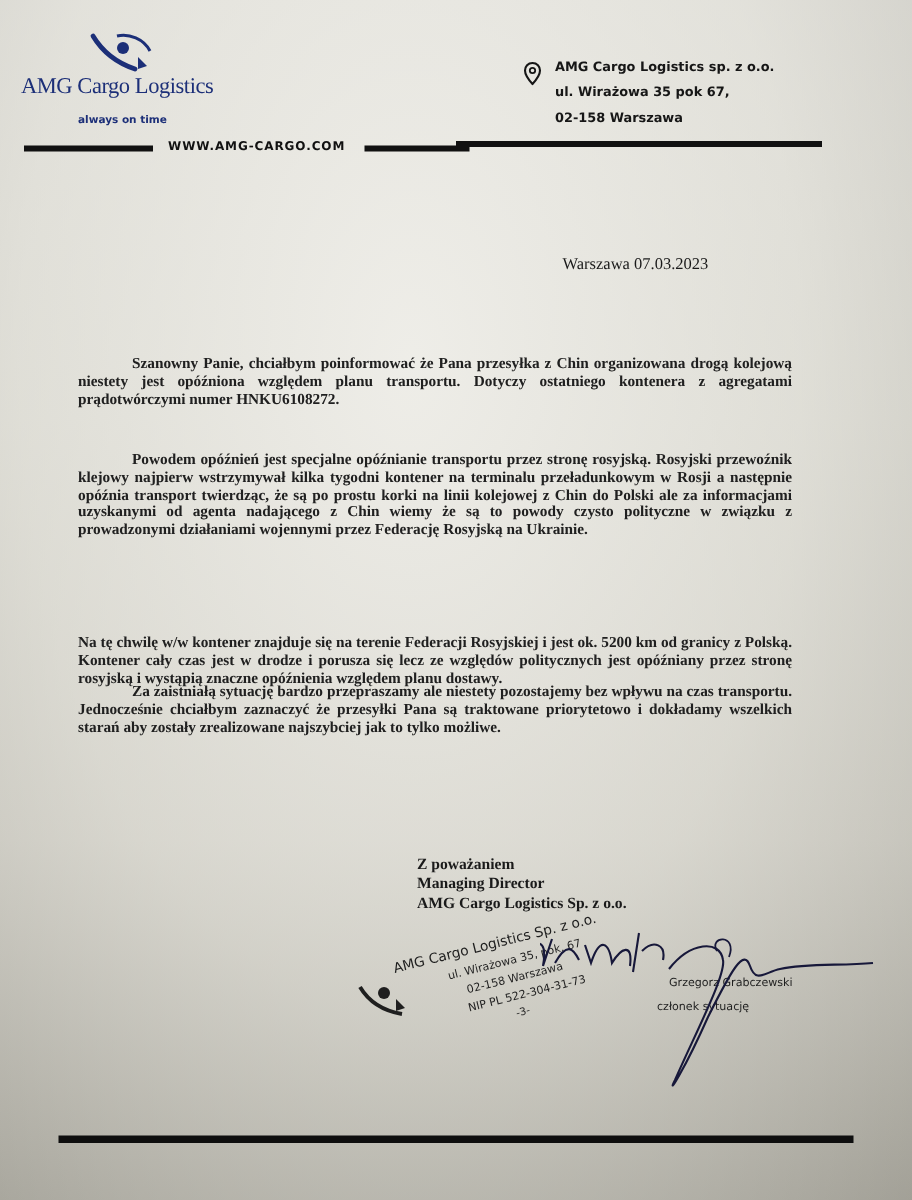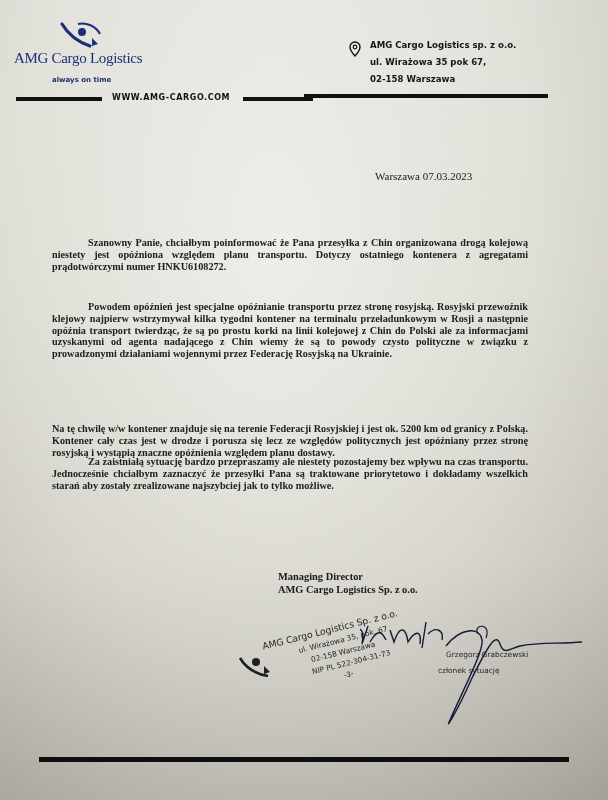--- a/index.html
+++ b/index.html
@@ -98,20 +98,21 @@
   <div class="date">Warszawa 07.03.2023</div>
   <div class="subject">
   </div>
 
   <div class="para p1"><span class="indent"></span><span>Szanowny Panie, chciałbym poinformować że Pana przesyłka z Chin organizowana drogą kolejową niestety jest opóźniona względem planu transportu. Dotyczy ostatniego kontenera z agregatami prądotwórczymi numer HNKU6108272.</span></div>
   <div class="para p2"><span class="indent"></span><span>Powodem opóźnień jest specjalne opóźnianie transportu przez stronę rosyjską. Rosyjski przewoźnik klejowy najpierw wstrzymywał kilka tygodni kontener na terminalu przeładunkowym w Rosji a następnie opóźnia transport twierdząc, że są po prostu korki na linii kolejowej z Chin do Polski ale za informacjami uzyskanymi od agenta nadającego z Chin wiemy że są to powody czysto polityczne w związku z prowadzonymi działaniami wojennymi przez Federację Rosyjską na Ukrainie.</span></div>
   <div class="para p3"><span>Na tę chwilę w/w kontener znajduje się na terenie Federacji Rosyjskiej i jest ok. 5200 km od granicy z Polską. Kontener cały czas jest w drodze i porusza się lecz ze względów politycznych jest opóźniany przez stronę rosyjską i wystąpią znaczne opóźnienia względem planu dostawy.</span></div>
   <div class="para p4"><span class="indent"></span><span>Za zaistniałą sytuację bardzo przepraszamy ale niestety pozostajemy bez wpływu na czas transportu. Jednocześnie chciałbym zaznaczyć że przesyłki Pana są traktowane priorytetowo i dokładamy wszelkich starań aby zostały zrealizowane najszybciej jak to tylko możliwe.</span></div>
 
   <div class="closing">
+    <div>Z poważaniem</div>
     <div>Managing Director</div>
     <div>AMG Cargo Logistics Sp. z o.o.</div>
   </div>
 
   <svg class="stamp-logo" viewBox="0 0 36 26">
     <path d="M2 6 C8 16, 18 22, 30 24" stroke="#1f1f1f" stroke-width="2.6" fill="none"></path>
     <circle cx="18" cy="10" r="4" fill="#1f1f1f"></circle>
     <path d="M26 14 l6 6 l-6 2 z" fill="#1f1f1f"></path>
   </svg>
   <div class="stamp">

